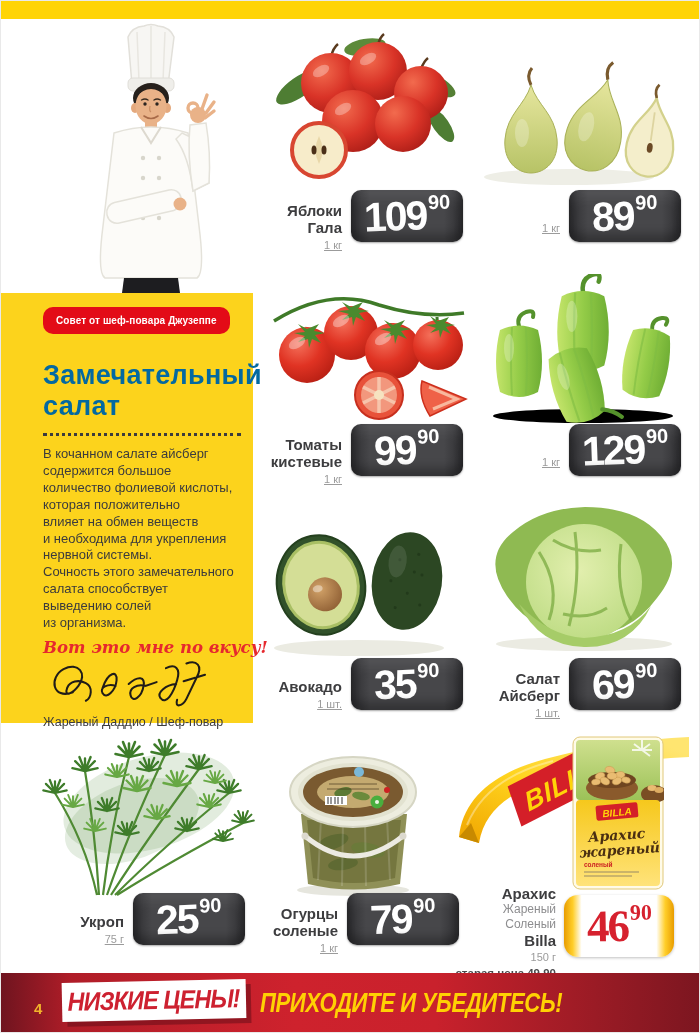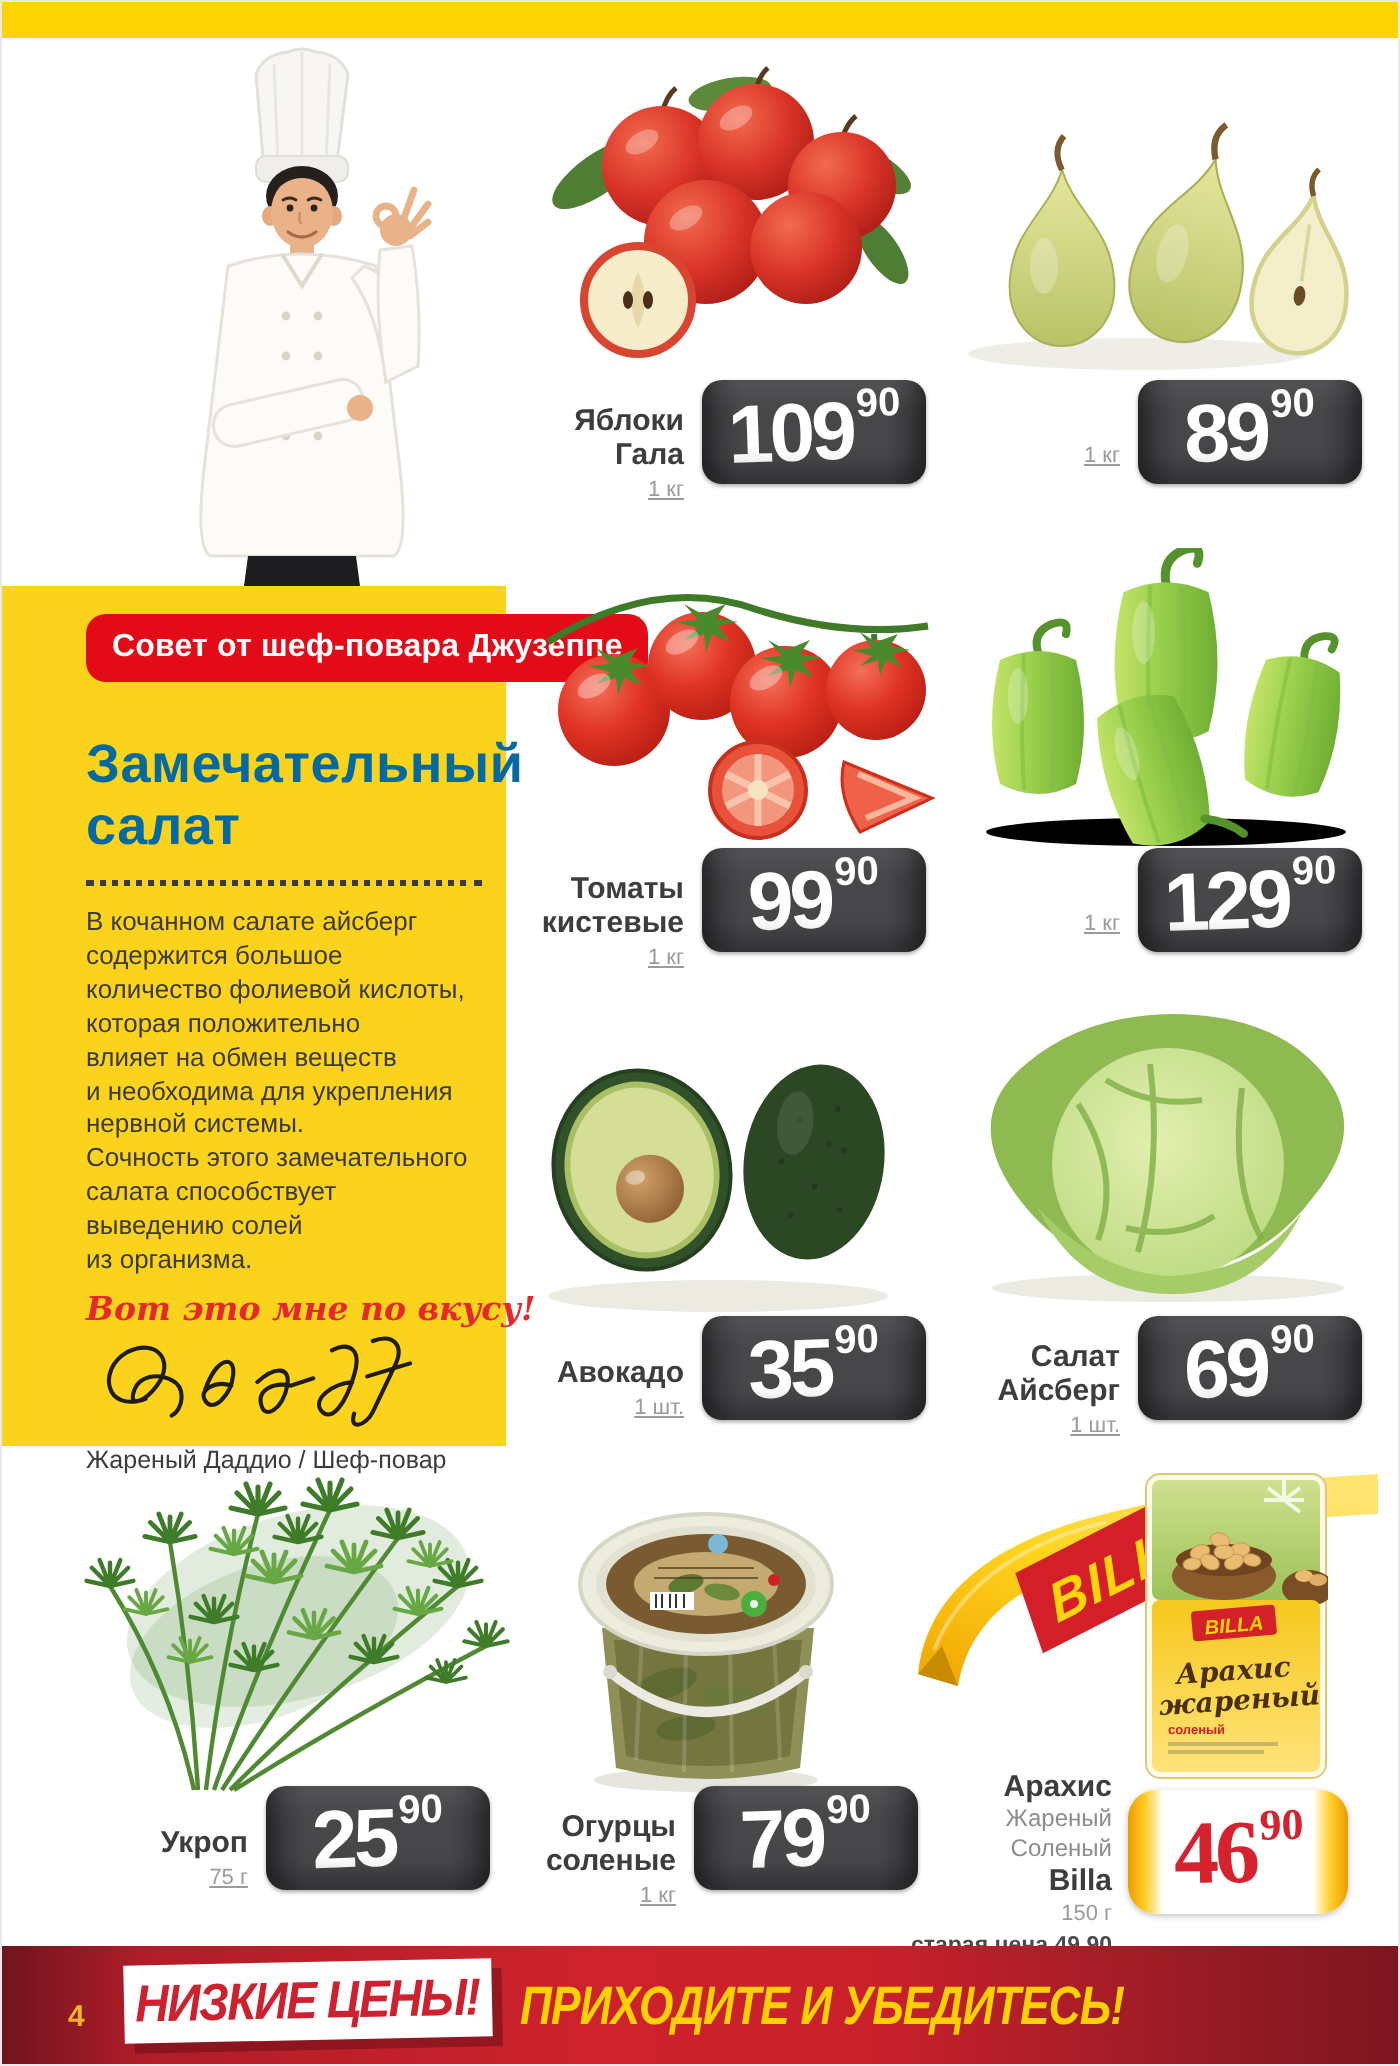--- a/index.html
+++ b/index.html
@@ -6,21 +6,21 @@
   .page{position:relative;width:700px;height:1033px;background:#fff;overflow:hidden;
         font-family:"Liberation Sans",sans-serif;border:1px solid #e9e9e9;box-sizing:border-box;}
   .topband{position:absolute;left:0;top:0;width:700px;height:18px;background:#ffd405;}
 
   
   .chef{position:absolute;left:55px;top:20px;width:190px;height:272px;}
 
   
   .tipbox{position:absolute;left:0;top:292px;width:252px;height:430px;background:#fcd31c;
           box-sizing:border-box;padding:14px 10px 0 42px;}
-  .tip-badge{display:inline-block;background:#e30b17;color:#fff;font-size:16px;font-weight:bold;
+  .tip-badge{display:inline-block;background:#e30b17;color:#fff;font-size:10px;font-weight:bold;
              padding:8px 13px;border-radius:10px;white-space:nowrap;letter-spacing:.1px;}
   .tip-title{margin-top:26px;font-size:27px;line-height:31px;font-weight:bold;color:#0369a1;letter-spacing:.3px;}
   .tip-dots{width:198px;border-top:3px dotted #3b3b3d;margin-top:11px;}
   .tip-body{margin-top:10px;font-size:13px;line-height:16.9px;color:#3b3b3d;white-space:pre-line;width:205px;}
   .tip-tagline{margin-top:6px;font-size:16.5px;font-weight:bold;font-style:italic;color:#e6282e;
                font-family:"DejaVu Serif",serif;white-space:nowrap;}
   .tip-sig{margin-top:0px;height:54px;}
   .tip-caption{font-size:12.5px;color:#3b3b3d;margin-top:0px;}
 
   

